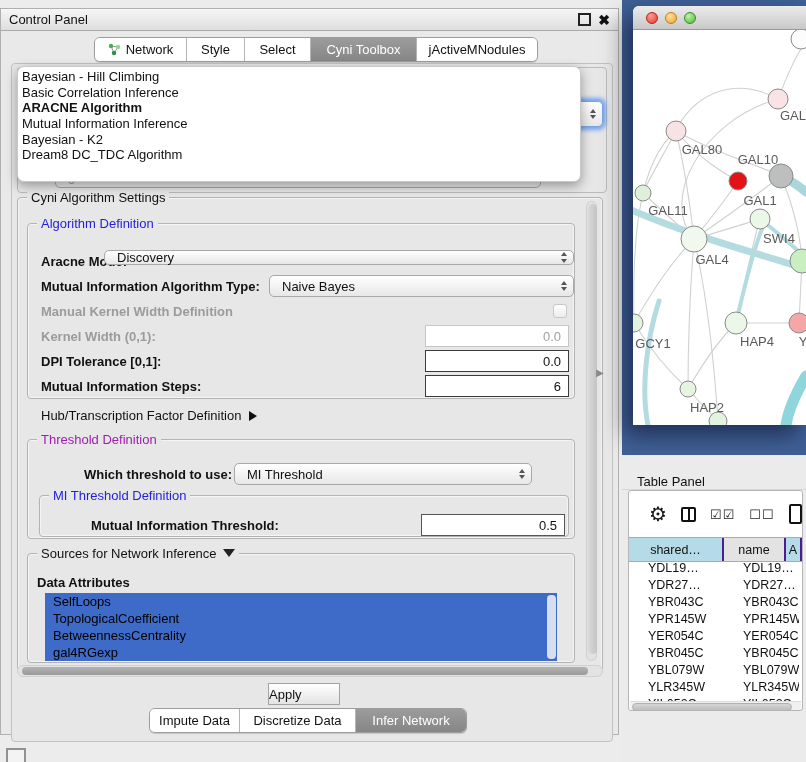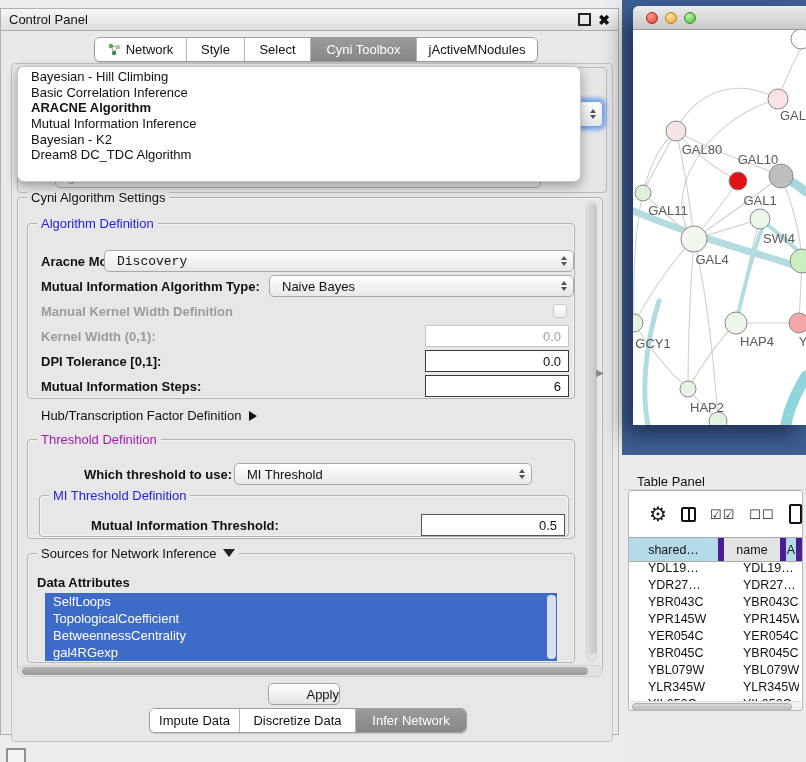--- a/index.html
+++ b/index.html
@@ -34,21 +34,21 @@
   .combo .spin{margin-left:auto;display:flex;flex-direction:column;align-items:center;}
   .spin i{display:block;width:0;height:0;border-left:3.5px solid transparent;border-right:3.5px solid transparent;}
   .spin .up{border-bottom:4.5px solid #555;margin-bottom:2.5px;}
   .spin .dn{border-top:4.5px solid #555;}
   .focus-ring{box-shadow:0 0 4px 2.5px rgba(95,150,240,0.85);border-color:#7aa4e0;}
   
   #algo-dd{left:16px;top:57px;width:564px;height:116px;background:#fff;
     border:1px solid #c8c8c8;border-radius:7px;z-index:50;
     box-shadow:0 4px 12px rgba(0,0,0,0.35);box-sizing:border-box;padding-top:2px;}
   #dd-prompt{text-align:center;color:#b2b2b2;font-size:13px;height:19px;line-height:19px;}
-  #dd-items{padding-left:12px;}
+  #dd-items{padding-left:3px;}
   #dd-items .dd-item{font-size:13px;height:15.7px;line-height:15.7px;padding-left:1px;}
   #dd-items .dd-item.sel{font-weight:bold;}
   
   .groupbox{border:1px solid #b3b3b3;border-radius:4px;box-sizing:border-box;
     box-shadow:inset 0 0 0 1px rgba(255,255,255,0.55);}
   .gb-label{position:absolute;top:-8px;left:9px;background:#e7e7e7;padding:0 4px;
     font-size:13px;white-space:nowrap;}
   .lbl{position:absolute;font-size:13px;white-space:nowrap;}
   .b{font-weight:bold;}
   .dis{color:#9b9b9b;}
@@ -60,25 +60,25 @@
   .field.di{border:1px solid #c6c6c6;color:#a2a2a2;}
   .checkbox{position:absolute;width:14px;height:14px;border:1px solid #c9c9c9;border-radius:3px;
     background:linear-gradient(#fdfdfd,#ededed);box-sizing:border-box;}
   
   .sb-track-v{background:#e2e2e2;border:1px solid #cfcfcf;border-radius:6px;box-sizing:border-box;}
   .sb-thumb-v{position:absolute;left:1px;width:9px;background:linear-gradient(90deg,#dadada,#c3c3c3);border-radius:5px;}
   .sb-track-h{background:#e3e3e3;border:1px solid #d0d0d0;border-radius:6px;box-sizing:border-box;}
   .sb-thumb-h{position:absolute;top:1px;height:8px;background:linear-gradient(#b3b3b3,#9a9a9a);border-radius:4px;}
   
   #attr-list{left:44px;top:584px;width:512px;height:68px;background:#3e6bc8;overflow:hidden;}
-  #attr-list .attr-item{color:#ffffff;font-size:13px;height:17px;line-height:17px;padding-left:8px;}
+  #attr-list .attr-item{color:#000000;font-size:13px;height:17px;line-height:17px;padding-left:8px;}
   #attr-vsb{left:546px;top:586px;width:9px;height:64px;background:#d7dfef;border-radius:4px;}
   
-  .mac-btn{display:flex;align-items:center;justify-content:flex-end;font-size:13px;
-    background:linear-gradient(#ffffff,#e3e3e3);border:1px solid #a3a3a3;border-radius:5px;
+  .mac-btn{display:flex;align-items:center;justify-content:flex-start;font-size:13px;
+    background:linear-gradient(#ffffff,#e3e3e3);border:1px solid #a3a3a3;border-radius:0;
     box-sizing:border-box;}
   
   #desktop{left:622px;top:0;width:184px;height:455px;background:#3f6096;}
   #net-window{left:633px;top:6px;width:173px;height:419px;border-radius:6px 0 0 0;
     box-shadow:-8px 10px 22px rgba(0,0,20,0.5);background:#fff;}
   #net-titlebar{left:0;top:0;width:100%;height:24px;border-radius:6px 0 0 0;
     background:linear-gradient(#ebebeb,#c9c9c9);border-bottom:1px solid #9a9a9a;
     display:flex;align-items:center;gap:7px;padding-left:13px;box-sizing:border-box;}
   .tl{width:12px;height:12px;border-radius:50%;box-sizing:border-box;}
   .tl.red{background:radial-gradient(circle at 35% 30%,#ff9d92,#dd3a30);border:1px solid #b5231c;}
@@ -94,21 +94,21 @@
   #tp-toolbar{position:absolute;left:0;top:0;width:100%;height:46px;display:flex;
     align-items:center;gap:14px;padding-left:20px;box-sizing:border-box;}
   .gear{font-size:20px;line-height:20px;color:#161616;}
   .cols-icon{width:17px;height:15px;border:2px solid #111;border-radius:2px;position:relative;box-sizing:border-box;}
   .cols-icon:before{content:"";position:absolute;left:50%;top:0;width:2px;height:100%;background:#111;}
   .cbpair{font-size:13px;letter-spacing:1px;color:#222;}
   .file-icon{width:15px;height:20px;border:2px solid #111;border-radius:2px;background:#fff;box-sizing:border-box;}
   #tbl-head{position:absolute;left:0;top:46px;width:100%;height:23px;display:flex;
     border-top:1px solid #aaa;border-bottom:1px solid #aaa;}
   .th{display:flex;align-items:center;justify-content:center;font-size:12.5px;
-    border-right:6px solid #4c1d95;box-sizing:border-box;background:#e3e3e3;overflow:hidden;white-space:nowrap;}
+    border-right:2px solid #4c1d95;box-sizing:border-box;background:#e3e3e3;overflow:hidden;white-space:nowrap;}
   .th.hl{background:#b5dbe9;}
   #tbl-body{position:absolute;left:13px;top:69px;width:100%;height:141px;overflow:hidden;}
   .tr{display:flex;height:17px;}
   .td{font-size:12.5px;line-height:17px;padding-left:6px;box-sizing:border-box;
     overflow:hidden;white-space:nowrap;}
   #tp-hsb{position:absolute;left:1px;top:210px;width:171px;height:10px;background:#f0f0f0;
     border-top:1px solid #ddd;}
   #tp-hsb .thumb{position:absolute;left:2px;top:1px;width:160px;height:8px;
     background:linear-gradient(#d6d6d6,#bdbdbd);border-radius:4px;border:1px solid #b0b0b0;box-sizing:border-box;}
   
@@ -194,21 +194,21 @@
     </div>
 
     <div class="abs sb-track-v" style="left:585px;top:192px;width:11px;height:460px;">
       <span class="sb-thumb-v" style="top:2px;height:450px;"></span>
     </div>
 
     <div class="abs groupbox" style="left:26px;top:214px;width:548px;height:176px;">
       <span class="gb-label blue">Algorithm Definition</span>
     </div>
     <span class="lbl b" style="left:40px;top:245px;">Aracne Mode:</span>
-    <div class="abs combo" style="left:103px;top:241px;width:470px;height:22px;font-family:Liberation Mono, monospace;">
+    <div class="abs combo" style="left:103px;top:241px;width:470px;height:15px;">
       <span>Discovery</span>
       <span class="spin">
           <i class="up"></i>
           <i class="dn"></i>
         </span>
     </div>
     <span class="lbl b" style="left:40px;top:270px;">Mutual Information Algorithm Type:</span>
     <div class="abs combo" style="left:268px;top:266px;width:305px;height:22px;">
       <span>Naive Bayes</span>
       <span class="spin">

